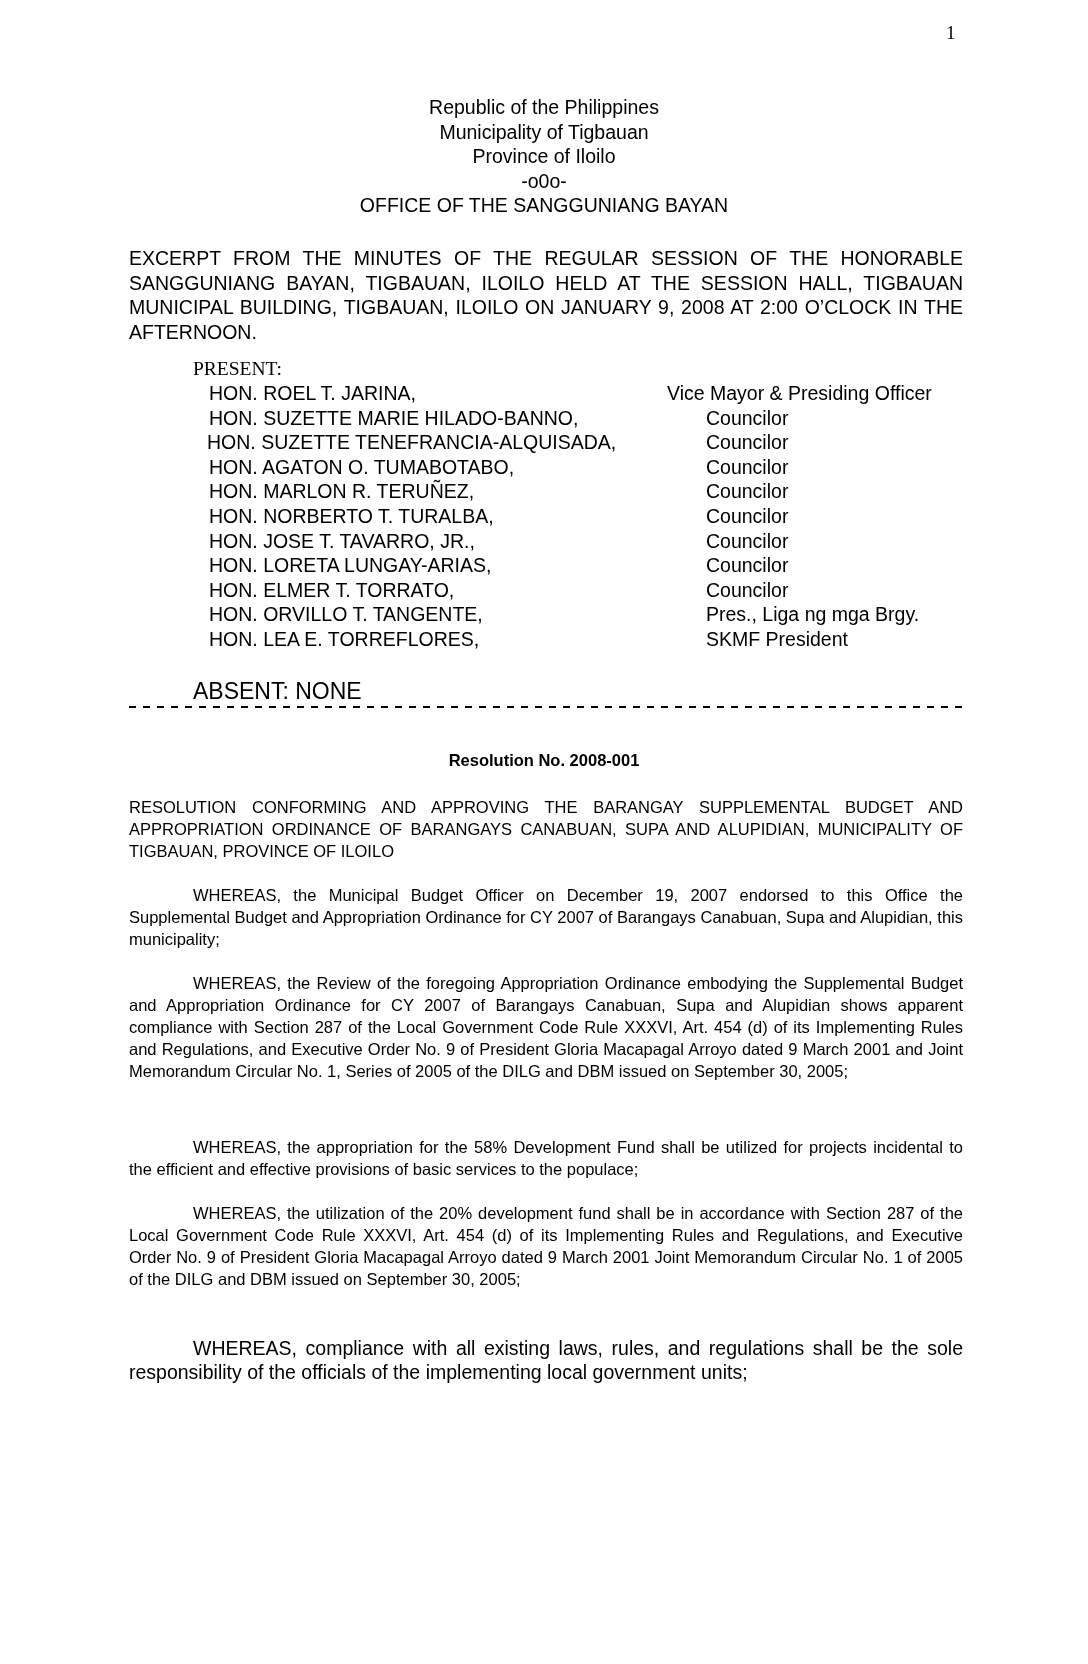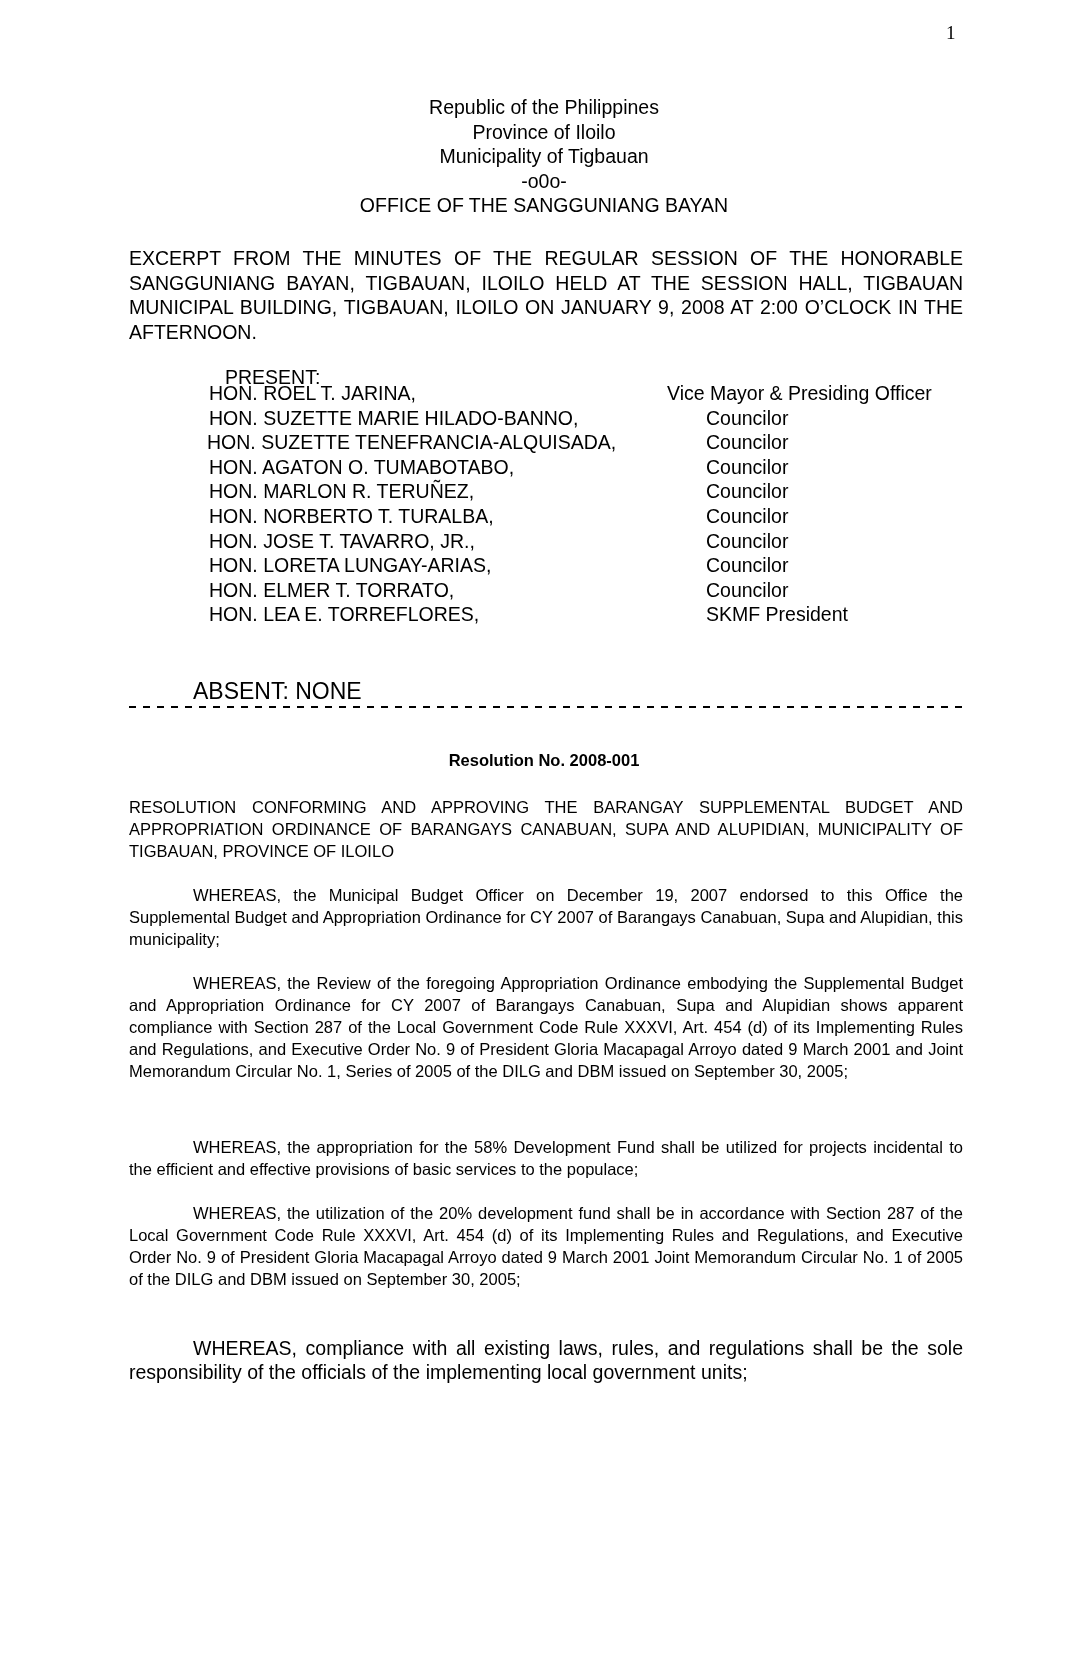--- a/index.html
+++ b/index.html
@@ -2,21 +2,21 @@
 <html><head>
   <meta charset="utf-8">
   <style>
     html, body { margin: 0; padding: 0; background: #ffffff; }
     body { width: 1088px; height: 1664px; position: relative; overflow: hidden; color: #000; }
     .page { position: absolute; left: 0; top: 0; width: 1088px; height: 1664px; background: #fff; }
     .pagenum { position: absolute; left: 946px; top: 22px; font-family: "Liberation Serif", serif; font-size: 19px; }
     .hdr { position: absolute; left: 0; width: 1088px; text-align: center; font-family: "Liberation Sans", sans-serif; font-size: 19.5px; line-height: 24.5px; }
     .hdr div { height: 24.5px; }
     .excerpt { position: absolute; left: 129px; top: 246px; width: 834px; font-family: "Liberation Sans", sans-serif; font-size: 19.5px; line-height: 24.5px; text-align: justify; text-align-last: left; }
-    .present-label { position: absolute; left: 193px; top: 366px; font-family: Liberation Sans, sans-serif; font-size: 19.5px; margin-left: 32px; }
+    .present-label { position: absolute; left: 193px; top: 358px; font-family: Liberation Serif, serif; font-size: 19.5px; }
     .attendees { position: absolute; left: 0; top: 382px; width: 881px; font-family: "Liberation Sans", sans-serif; font-size: 19.5px; }
     .att-row { position: relative; height: 24.6px; }
     .att-name { position: absolute; left: 209px; white-space: nowrap; }
     .att-name.shift { left: 207px; }
     .att-role { position: absolute; left: 706px; white-space: nowrap; }
     .att-role.wide { left: 667px; }
     .absent { position: absolute; left: 193px; top: 678px; font-family: "Liberation Sans", sans-serif; font-size: 23px; }
     .divider { position: absolute; left: 129px; top: 706px; width: 834px; height: 2px;
       background-image: linear-gradient(to right, #000 0 7px, transparent 7px 14px);
       background-size: 14px 2px; background-repeat: repeat-x; }
@@ -27,22 +27,22 @@
   </style>
 </head>
 <body>
 
 <div class="page">
 
   <div class="pagenum">1</div>
 
   <div class="hdr" style="top:95px;">
     <div>Republic of the Philippines</div>
+    <div>Municipality of Tigbauan</div>
     <div>Province of Iloilo</div>
-    <div>Municipality of Tigbauan</div>
     <div>-o0o-</div>
     <div>OFFICE OF THE SANGGUNIANG BAYAN</div>
   </div>
 
   <div class="excerpt">EXCERPT FROM THE MINUTES OF THE REGULAR SESSION OF THE HONORABLE SANGGUNIANG BAYAN, TIGBAUAN, ILOILO HELD AT THE SESSION HALL, TIGBAUAN MUNICIPAL BUILDING, TIGBAUAN, ILOILO ON JANUARY 9, 2008 AT 2:00 O’CLOCK IN THE AFTERNOON.</div>
 
   <div class="present-label">PRESENT:</div>
 
   <div class="attendees">
     <div class="att-row">
@@ -75,20 +75,24 @@
     </div>
     <div class="att-row">
       <span class="att-name">HON. LORETA LUNGAY-ARIAS,</span>
       <span class="att-role">Councilor</span>
     </div>
     <div class="att-row">
       <span class="att-name">HON. ELMER T. TORRATO,</span>
       <span class="att-role">Councilor</span>
     </div>
     <div class="att-row">
+      <span class="att-name">HON. ORVILLO T. TANGENTE,</span>
+      <span class="att-role">Pres., Liga ng mga Brgy.</span>
+    </div>
+    <div class="att-row">
       <span class="att-name">HON. LEA E. TORREFLORES,</span>
       <span class="att-role">SKMF President</span>
     </div>
   </div>
 
   <div class="absent">ABSENT:  NONE</div>
 
   <div class="divider"></div>
 
   <div class="reso-no">Resolution No. 2008-001</div>

